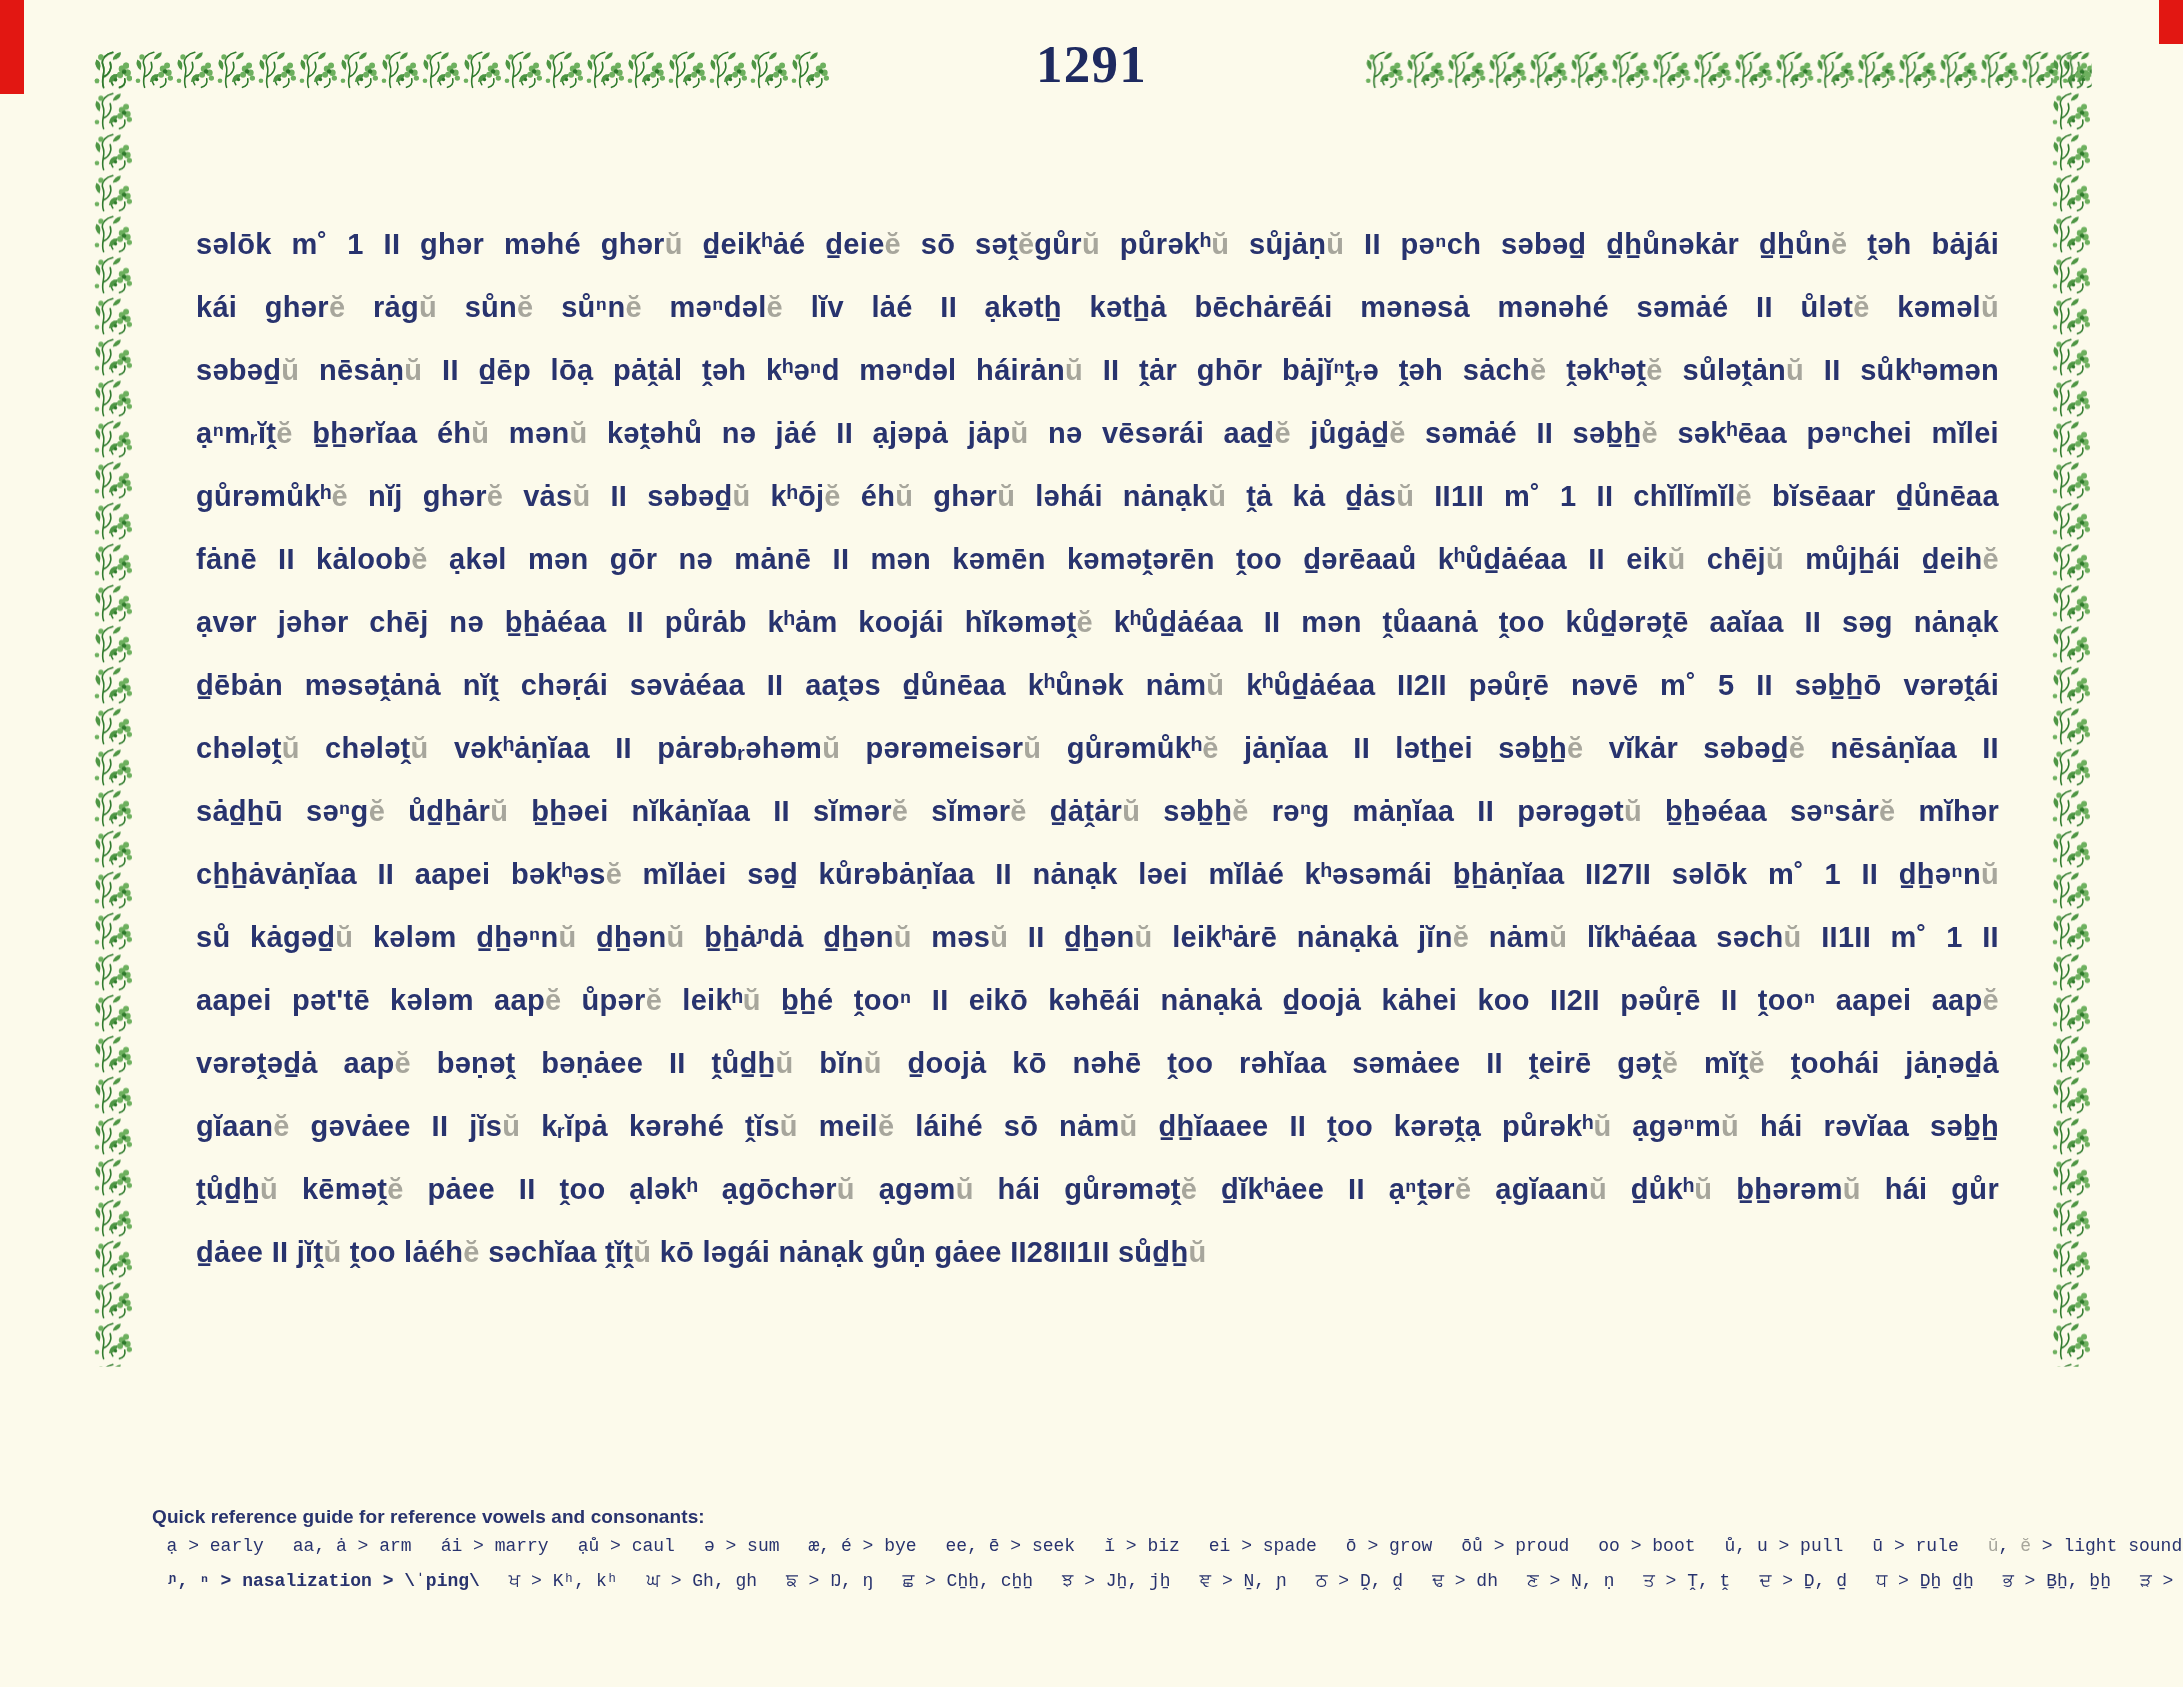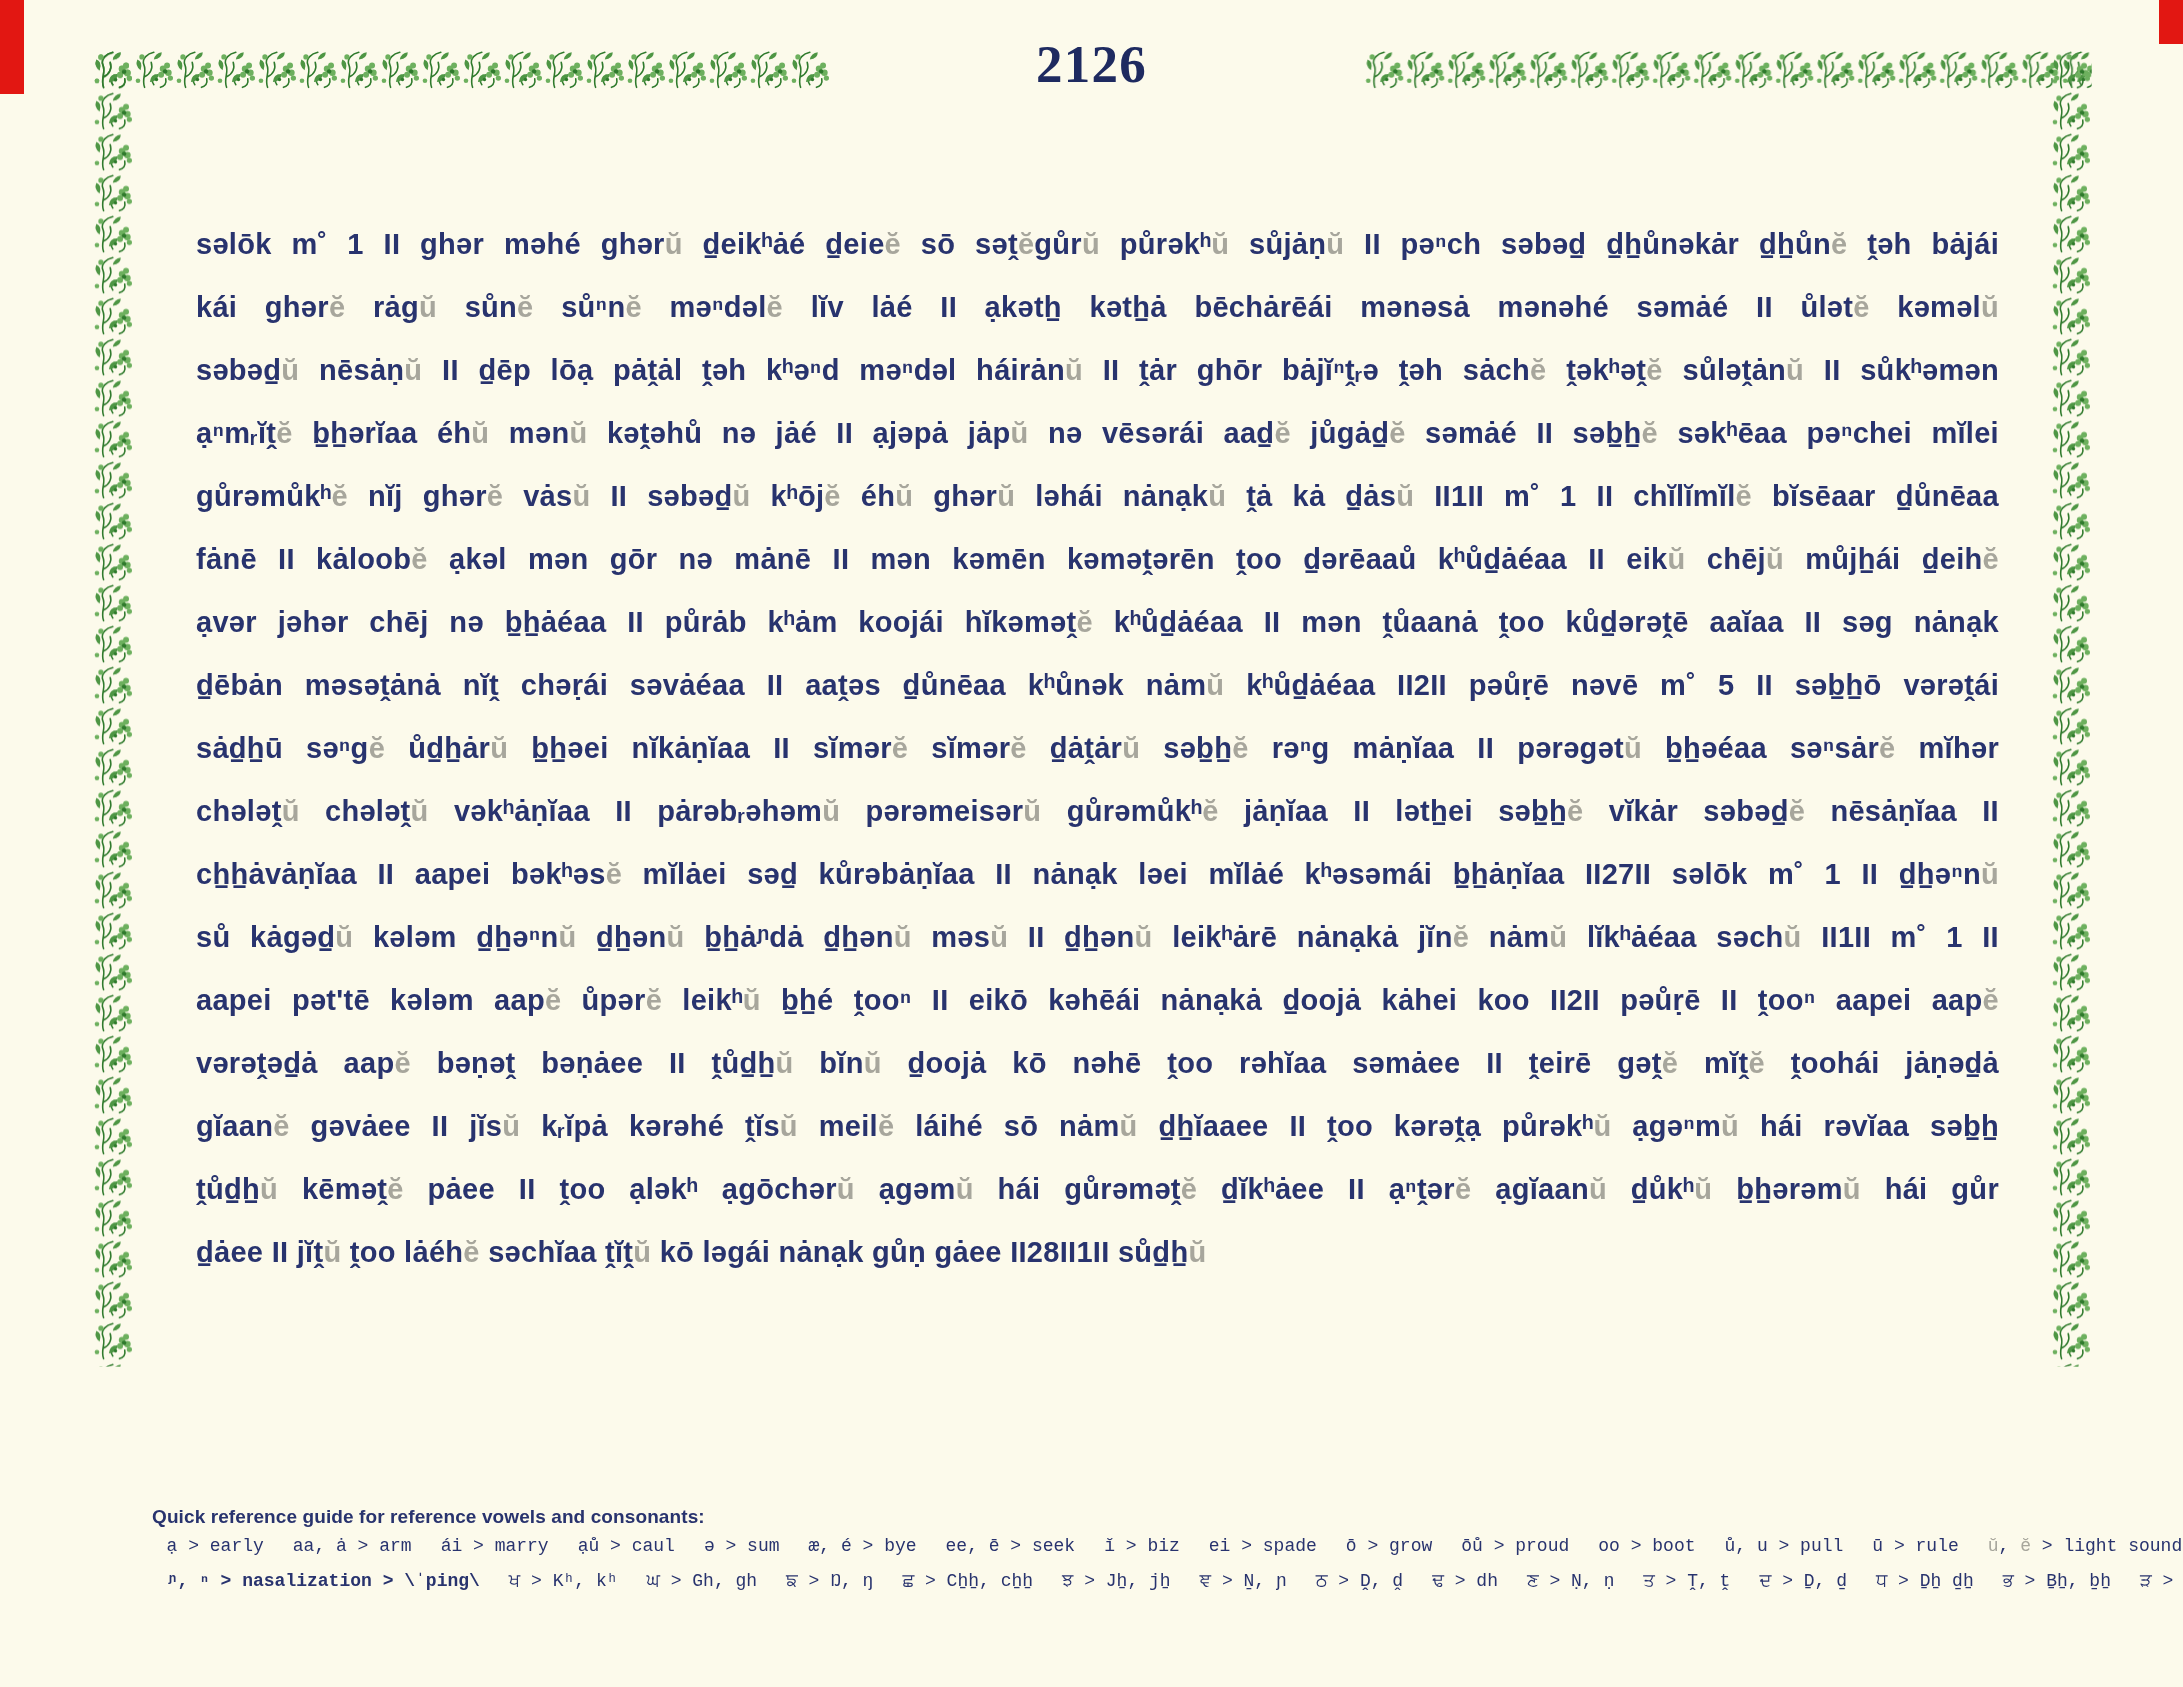--- a/index.html
+++ b/index.html
@@ -95,33 +95,33 @@
     <svg viewBox="0 0 62 1992" width="41" height="1318">
         <rect x="0" y="0" width="100%" height="100%" fill="url(#sprig)"></rect>
       </svg>
   </div>
   <div class="border-strip" style="left:2051px;top:49px;width:41px;height:1318px;">
     <svg viewBox="0 0 62 1992" width="41" height="1318">
         <rect x="0" y="0" width="100%" height="100%" fill="url(#sprig)"></rect>
       </svg>
   </div>
 
-  <div class="page-number">2126</div>
+  <div class="page-number">1291</div>
 
   <main class="scripture">
     <div class="gb-line">səlōk m˚ 1 II ghər məhé ghər<span class="lt">ŭ</span> d̠eikʰȧé d̠eie<span class="lt">ĕ</span> sō səṱ<span class="lt">ĕ</span>gůr<span class="lt">ŭ</span> půrəkʰ<span class="lt">ŭ</span> sůjȧṇ<span class="lt">ŭ</span> II pəⁿch səbəd̠ d̠h̠ůnəkȧr d̠h̠ůn<span class="lt">ĕ</span> ṱəh bȧjái</div>
     <div class="gb-line">kái ghər<span class="lt">ĕ</span> rȧg<span class="lt">ŭ</span> sůn<span class="lt">ĕ</span> sůⁿn<span class="lt">ĕ</span> məⁿdəl<span class="lt">ĕ</span> lĭv lȧé II ạkəth̠ kəth̠ȧ bēchȧrēái mənəsȧ mənəhé səmȧé II ůlət<span class="lt">ĕ</span> kəməl<span class="lt">ŭ</span></div>
     <div class="gb-line">səbəd̠<span class="lt">ŭ</span> nēsȧṇ<span class="lt">ŭ</span> II d̠ēp lōạ pȧṱȧl ṱəh kʰəⁿd məⁿdəl háirȧn<span class="lt">ŭ</span> II ṱȧr ghōr bȧjĭⁿṱᵣə ṱəh sȧch<span class="lt">ĕ</span> ṱəkʰəṱ<span class="lt">ĕ</span> sůləṱȧn<span class="lt">ŭ</span> II sůkʰəmən</div>
     <div class="gb-line">ạⁿmᵣĭṱ<span class="lt">ĕ</span> b̠h̠ərĭaa éh<span class="lt">ŭ</span> mən<span class="lt">ŭ</span> kəṱəhů nə jȧé II ạjəpȧ jȧp<span class="lt">ŭ</span> nə vēsərái aad̠<span class="lt">ĕ</span> jůgȧd̠<span class="lt">ĕ</span> səmȧé II səb̠h̠<span class="lt">ĕ</span> səkʰēaa pəⁿchei mĭlei</div>
     <div class="gb-line">gůrəmůkʰ<span class="lt">ĕ</span> nĭj ghər<span class="lt">ĕ</span> vȧs<span class="lt">ŭ</span> II səbəd̠<span class="lt">ŭ</span> kʰōj<span class="lt">ĕ</span> éh<span class="lt">ŭ</span> ghər<span class="lt">ŭ</span> ləhái nȧnạk<span class="lt">ŭ</span> ṱȧ kȧ d̠ȧs<span class="lt">ŭ</span> II1II m˚ 1 II chĭlĭmĭl<span class="lt">ĕ</span> bĭsēaar d̠ůnēaa</div>
     <div class="gb-line">fȧnē II kȧloob<span class="lt">ĕ</span> ạkəl mən gōr nə mȧnē II mən kəmēn kəməṱərēn ṱoo d̠ərēaaů kʰůd̠ȧéaa II eik<span class="lt">ŭ</span> chēj<span class="lt">ŭ</span> můjh̠ái d̠eih<span class="lt">ĕ</span></div>
     <div class="gb-line">ạvər jəhər chēj nə b̠h̠ȧéaa II půrȧb kʰȧm koojái hĭkəməṱ<span class="lt">ĕ</span> kʰůd̠ȧéaa II mən ṱůaanȧ ṱoo kůd̠ərəṱē aaĭaa II səg nȧnạk</div>
     <div class="gb-line">d̠ēbȧn məsəṱȧnȧ nĭṱ chəṛái səvȧéaa II aaṱəs d̠ůnēaa kʰůnək nȧm<span class="lt">ŭ</span> kʰůd̠ȧéaa II2II pəůṛē nəvē m˚ 5 II səb̠h̠ō vərəṱái</div>
+    <div class="gb-line">chələṱ<span class="lt">ŭ</span> chələṱ<span class="lt">ŭ</span> vəkʰȧṇĭaa II pȧrəbᵣəhəm<span class="lt">ŭ</span> pərəmeisər<span class="lt">ŭ</span> gůrəmůkʰ<span class="lt">ĕ</span> jȧṇĭaa II ləth̠ei səb̠h̠<span class="lt">ĕ</span> vĭkȧr səbəd̠<span class="lt">ĕ</span> nēsȧṇĭaa II</div>
     <div class="gb-line">sȧd̠h̠ū səⁿg<span class="lt">ĕ</span> ůd̠h̠ȧr<span class="lt">ŭ</span> b̠h̠əei nĭkȧṇĭaa II sĭmər<span class="lt">ĕ</span> sĭmər<span class="lt">ĕ</span> d̠ȧṱȧr<span class="lt">ŭ</span> səb̠h̠<span class="lt">ĕ</span> rəⁿg mȧṇĭaa II pərəgət<span class="lt">ŭ</span> b̠h̠əéaa səⁿsȧr<span class="lt">ĕ</span> mĭhər</div>
-    <div class="gb-line">chələṱ<span class="lt">ŭ</span> chələṱ<span class="lt">ŭ</span> vəkʰȧṇĭaa II pȧrəbᵣəhəm<span class="lt">ŭ</span> pərəmeisər<span class="lt">ŭ</span> gůrəmůkʰ<span class="lt">ĕ</span> jȧṇĭaa II ləth̠ei səb̠h̠<span class="lt">ĕ</span> vĭkȧr səbəd̠<span class="lt">ĕ</span> nēsȧṇĭaa II</div>
     <div class="gb-line">ch̠h̠ȧvȧṇĭaa II aapei bəkʰəs<span class="lt">ĕ</span> mĭlȧei səd̠ kůrəbȧṇĭaa II nȧnạk ləei mĭlȧé kʰəsəmái b̠h̠ȧṇĭaa II27II səlōk m˚ 1 II d̠h̠əⁿn<span class="lt">ŭ</span></div>
     <div class="gb-line">sů kȧgəd̠<span class="lt">ŭ</span> kələm d̠h̠əⁿn<span class="lt">ŭ</span> d̠h̠ən<span class="lt">ŭ</span> b̠h̠ȧᶮdȧ d̠h̠ən<span class="lt">ŭ</span> məs<span class="lt">ŭ</span> II d̠h̠ən<span class="lt">ŭ</span> leikʰȧrē nȧnạkȧ jĭn<span class="lt">ĕ</span> nȧm<span class="lt">ŭ</span> lĭkʰȧéaa səch<span class="lt">ŭ</span> II1II m˚ 1 II</div>
     <div class="gb-line">aapei pət'tē kələm aap<span class="lt">ĕ</span> ůpər<span class="lt">ĕ</span> leikʰ<span class="lt">ŭ</span> b̠h̠é ṱooⁿ II eikō kəhēái nȧnạkȧ d̠oojȧ kȧhei koo II2II pəůṛē II ṱooⁿ aapei aap<span class="lt">ĕ</span></div>
     <div class="gb-line">vərəṱəd̠ȧ aap<span class="lt">ĕ</span> bəṇəṱ bəṇȧee II ṱůd̠h̠<span class="lt">ŭ</span> bĭn<span class="lt">ŭ</span> d̠oojȧ kō nəhē ṱoo rəhĭaa səmȧee II ṱeirē gəṱ<span class="lt">ĕ</span> mĭṱ<span class="lt">ĕ</span> ṱoohái jȧṇəd̠ȧ</div>
     <div class="gb-line">gĭaan<span class="lt">ĕ</span> gəvȧee II jĭs<span class="lt">ŭ</span> kᵣĭpȧ kərəhé ṱĭs<span class="lt">ŭ</span> meil<span class="lt">ĕ</span> láihé sō nȧm<span class="lt">ŭ</span> d̠h̠ĭaaee II ṱoo kərəṱạ půrəkʰ<span class="lt">ŭ</span> ạgəⁿm<span class="lt">ŭ</span> hái rəvĭaa səb̠h̠</div>
     <div class="gb-line">ṱůd̠h̠<span class="lt">ŭ</span> kēməṱ<span class="lt">ĕ</span> pȧee II ṱoo ạləkʰ ạgōchər<span class="lt">ŭ</span> ạgəm<span class="lt">ŭ</span> hái gůrəməṱ<span class="lt">ĕ</span> d̠ĭkʰȧee II ạⁿṱər<span class="lt">ĕ</span> ạgĭaan<span class="lt">ŭ</span> d̠ůkʰ<span class="lt">ŭ</span> b̠h̠ərəm<span class="lt">ŭ</span> hái gůr</div>
     <div class="gb-line last">d̠ȧee II jĭṱ<span class="lt">ŭ</span> ṱoo lȧéh<span class="lt">ĕ</span> səchĭaa ṱĭṱ<span class="lt">ŭ</span> kō ləgái nȧnạk gůṇ gȧee II28II1II sůd̠h̠<span class="lt">ŭ</span></div>
   </main>
 
   <footer class="page-footer">

